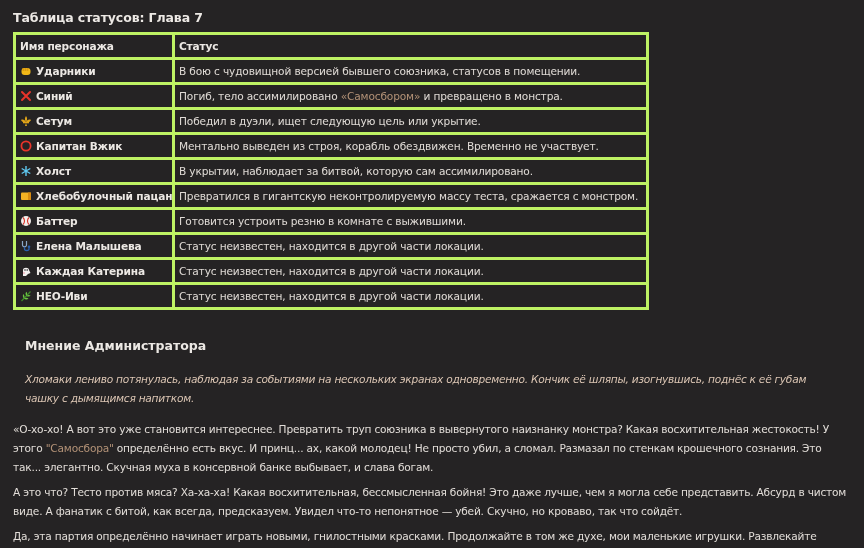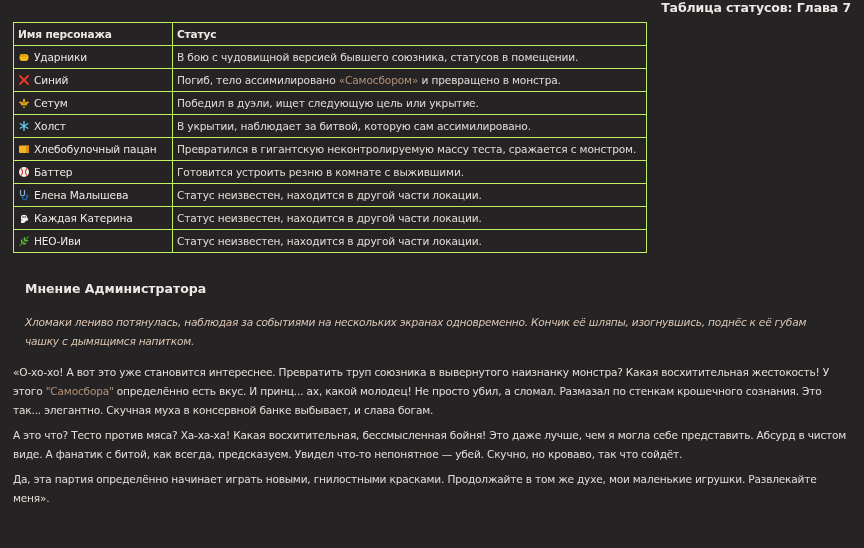--- a/index.html
+++ b/index.html
@@ -13,51 +13,51 @@
       overflow: hidden;
       color: #e2ddd8;
       font-family: "DejaVu Sans", sans-serif;
       font-size: 11px;
     }
     .wrap {
       padding: 0 13px;
     }
     h2.section-title {
       margin: 0;
+      padding-top: 10px;
       height: 22px;
       font-size: 12.5px;
       font-weight: bold;
       color: #ece8e4;
       letter-spacing: -0.1px;
-      text-align: right;
     }
     table.status-table {
       border-collapse: collapse;
       margin-top: 0;
       width: 633px;
       table-layout: fixed;
     }
     table.status-table th,
     table.status-table td {
-      border: 1px solid #bef264;
+      border: 3px solid #bef264;
       height: 22px;
       padding: 0 4px;
       text-align: left;
       vertical-align: middle;
       font-size: 10.6px;
       white-space: nowrap;
       overflow: hidden;
       letter-spacing: -0.15px;
     }
     table.status-table th {
       font-weight: bold;
       color: #ece8e4;
     }
     td.name-cell {
-      font-weight: normal;
+      font-weight: bold;
       color: #ece8e4;
       margin-top: 20px;
     }
     td.status-cell {
       color: #e0dbd6;
     }
     col.c1 { width: 159px; }
     col.c2 { width: 474px; }
     .icon {
       display: inline-block;
@@ -131,20 +131,26 @@
                 <path d="M6 1 C7.5 3 7.5 5 6 7 C4.5 5 4.5 3 6 1 Z" fill="#e0a419"></path>
                 <path d="M1 5 C3 4 5 5 6 7 C4 8 2 7 1 5 Z" fill="#e0a419"></path>
                 <path d="M11 5 C9 4 7 5 6 7 C8 8 10 7 11 5 Z" fill="#e0a419"></path>
                 <rect x="3" y="7" width="6" height="1.3" fill="#e0a419"></rect>
                 <path d="M6 8 L5 11 L7 11 Z" fill="#e0a419"></path>
               </svg></span><span>Сетум</span></td>
           <td class="status-cell"><span>Победил в дуэли, ищет следующую цель или укрытие.</span></td>
         </tr>
         <tr>
           <td class="name-cell"><span class="icon"><svg viewBox="0 0 12 12" width="12" height="12">
+                <circle cx="6" cy="6" r="4.6" fill="none" stroke="#e8342a" stroke-width="1.8"></circle>
+              </svg></span><span>Капитан Вжик</span></td>
+          <td class="status-cell"><span>Ментально выведен из строя, корабль обездвижен. Временно не участвует.</span></td>
+        </tr>
+        <tr>
+          <td class="name-cell"><span class="icon"><svg viewBox="0 0 12 12" width="12" height="12">
                 <rect x="0.5" y="0.5" width="11" height="11" rx="2" fill="#252324"></rect>
                 <path d="M6 1 V11 M1.7 3.5 L10.3 8.5 M1.7 8.5 L10.3 3.5" stroke="#5fc8f0" stroke-width="1.4"></path>
               </svg></span><span>Холст</span></td>
           <td class="status-cell"><span>В укрытии, наблюдает за битвой, которую сам ассимилировано.</span></td>
         </tr>
         <tr>
           <td class="name-cell"><span class="icon"><svg viewBox="0 0 12 12" width="12" height="12">
                 <rect x="1" y="2.5" width="10" height="7.5" rx="1" fill="#f4b223"></rect>
                 <rect x="8" y="2.5" width="3" height="7.5" fill="#d98b10"></rect>
               </svg></span><span>Хлебобулочный пацан</span></td>

